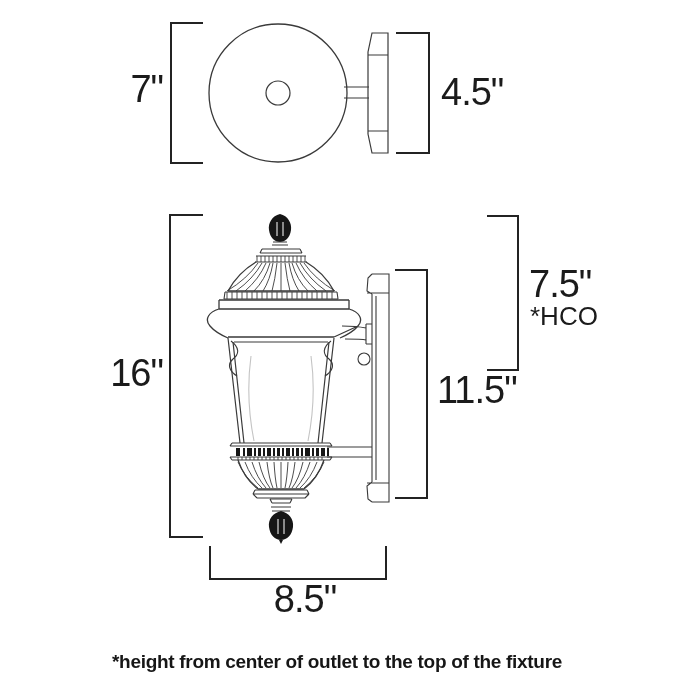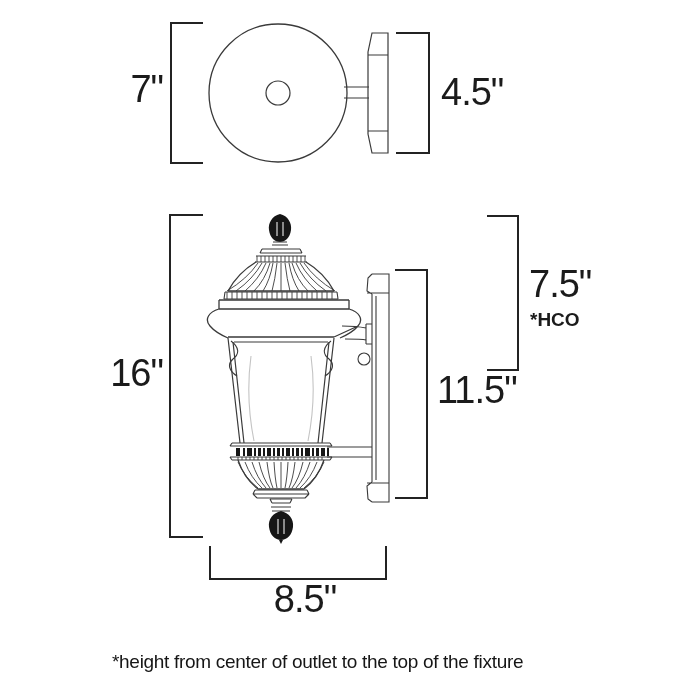--- a/index.html
+++ b/index.html
@@ -16,23 +16,23 @@
     color:#1b1b1b;
     line-height:1;
     white-space:nowrap;
   }
   .label-large{font-size:38px;font-weight:400;letter-spacing:-1px;}
   .dim-top-width{left:100px;top:70px;width:63px;text-align:right;}
   .dim-top-depth{left:441px;top:73px;}
   .dim-height{left:88px;top:354px;width:75px;text-align:right;}
   .dim-backplate{left:437px;top:371px;}
   .dim-hco{left:529px;top:265px;}
-  .hco-note{left:530px;top:310px;font-size:19px;font-weight:700;letter-spacing:0;}
+  .hco-note{left:530px;top:303px;font-size:26px;font-weight:400;letter-spacing:0;}
   .dim-width{left:245px;top:580px;width:120px;text-align:center;}
-  .footnote{left:112px;top:652px;font-size:19px;letter-spacing:-0.3px;color:#161616;}
+  .footnote{left:112px;top:652px;font-size:19px;letter-spacing:-0.3px;color:#161616;font-weight:bold;}
 </style>
 </head>
 <body>
 
 <div class="canvas">
 
   <svg class="drawing" width="700" height="700" viewBox="0 0 700 700">
 
     <g fill="none" stroke="#3a3a3a" stroke-width="1.2">
       <path d="M203,23 H171 V163 H203" stroke="#232323" stroke-width="2"></path>

